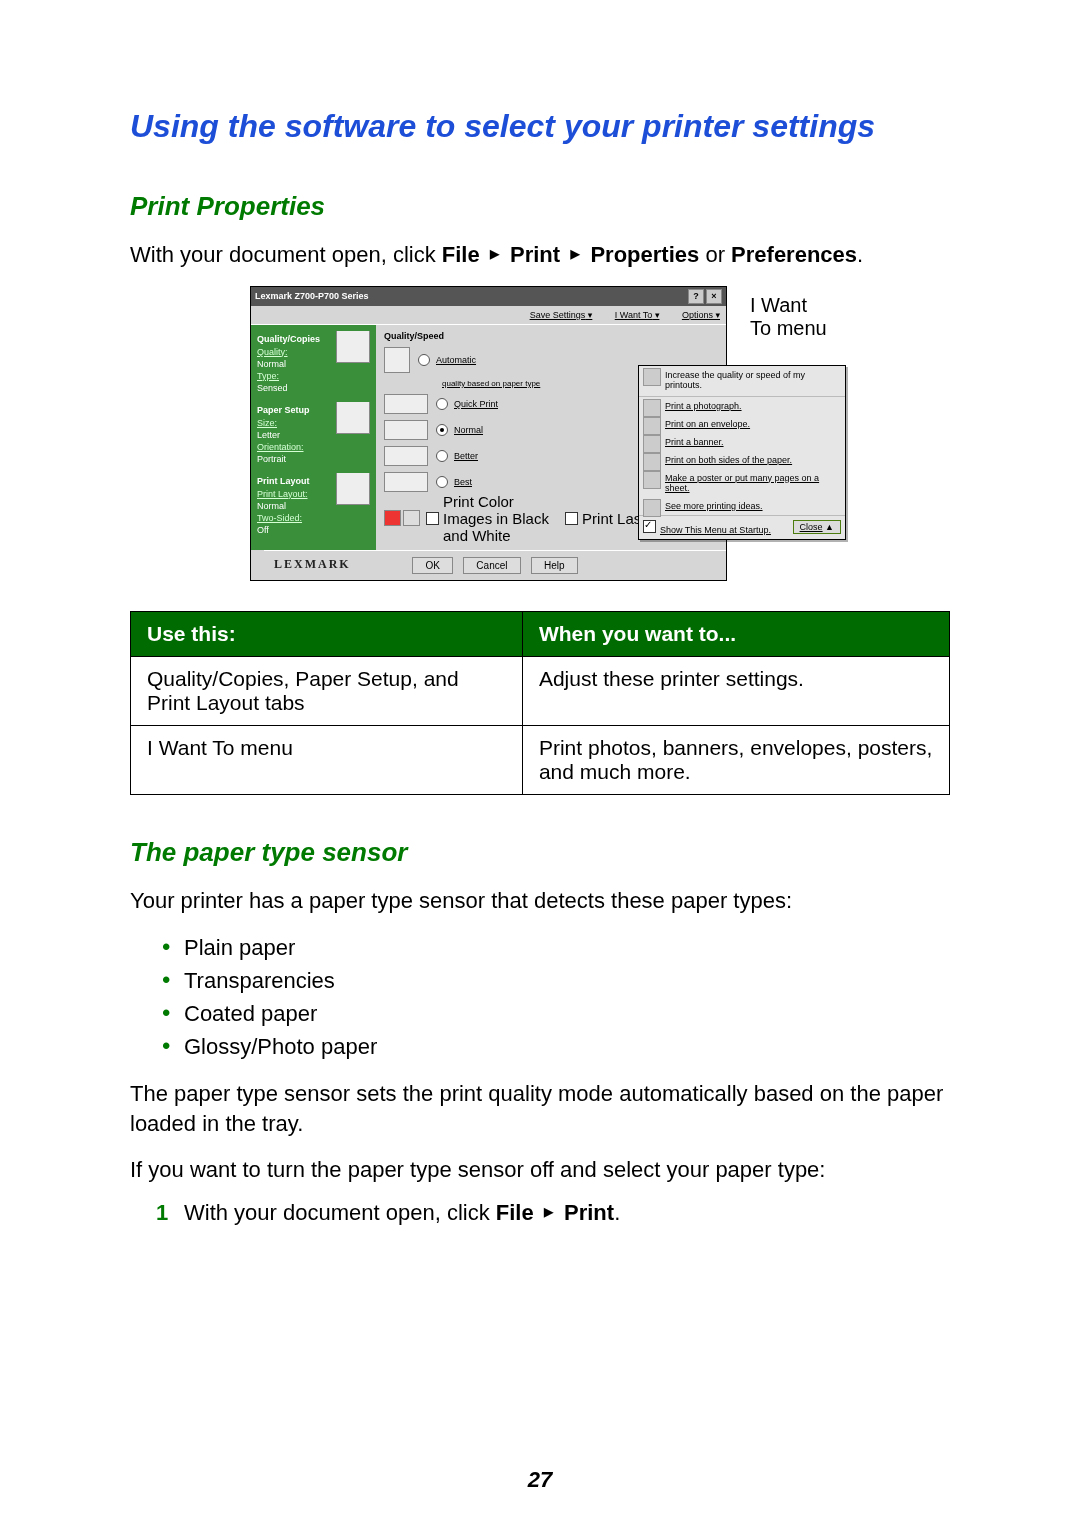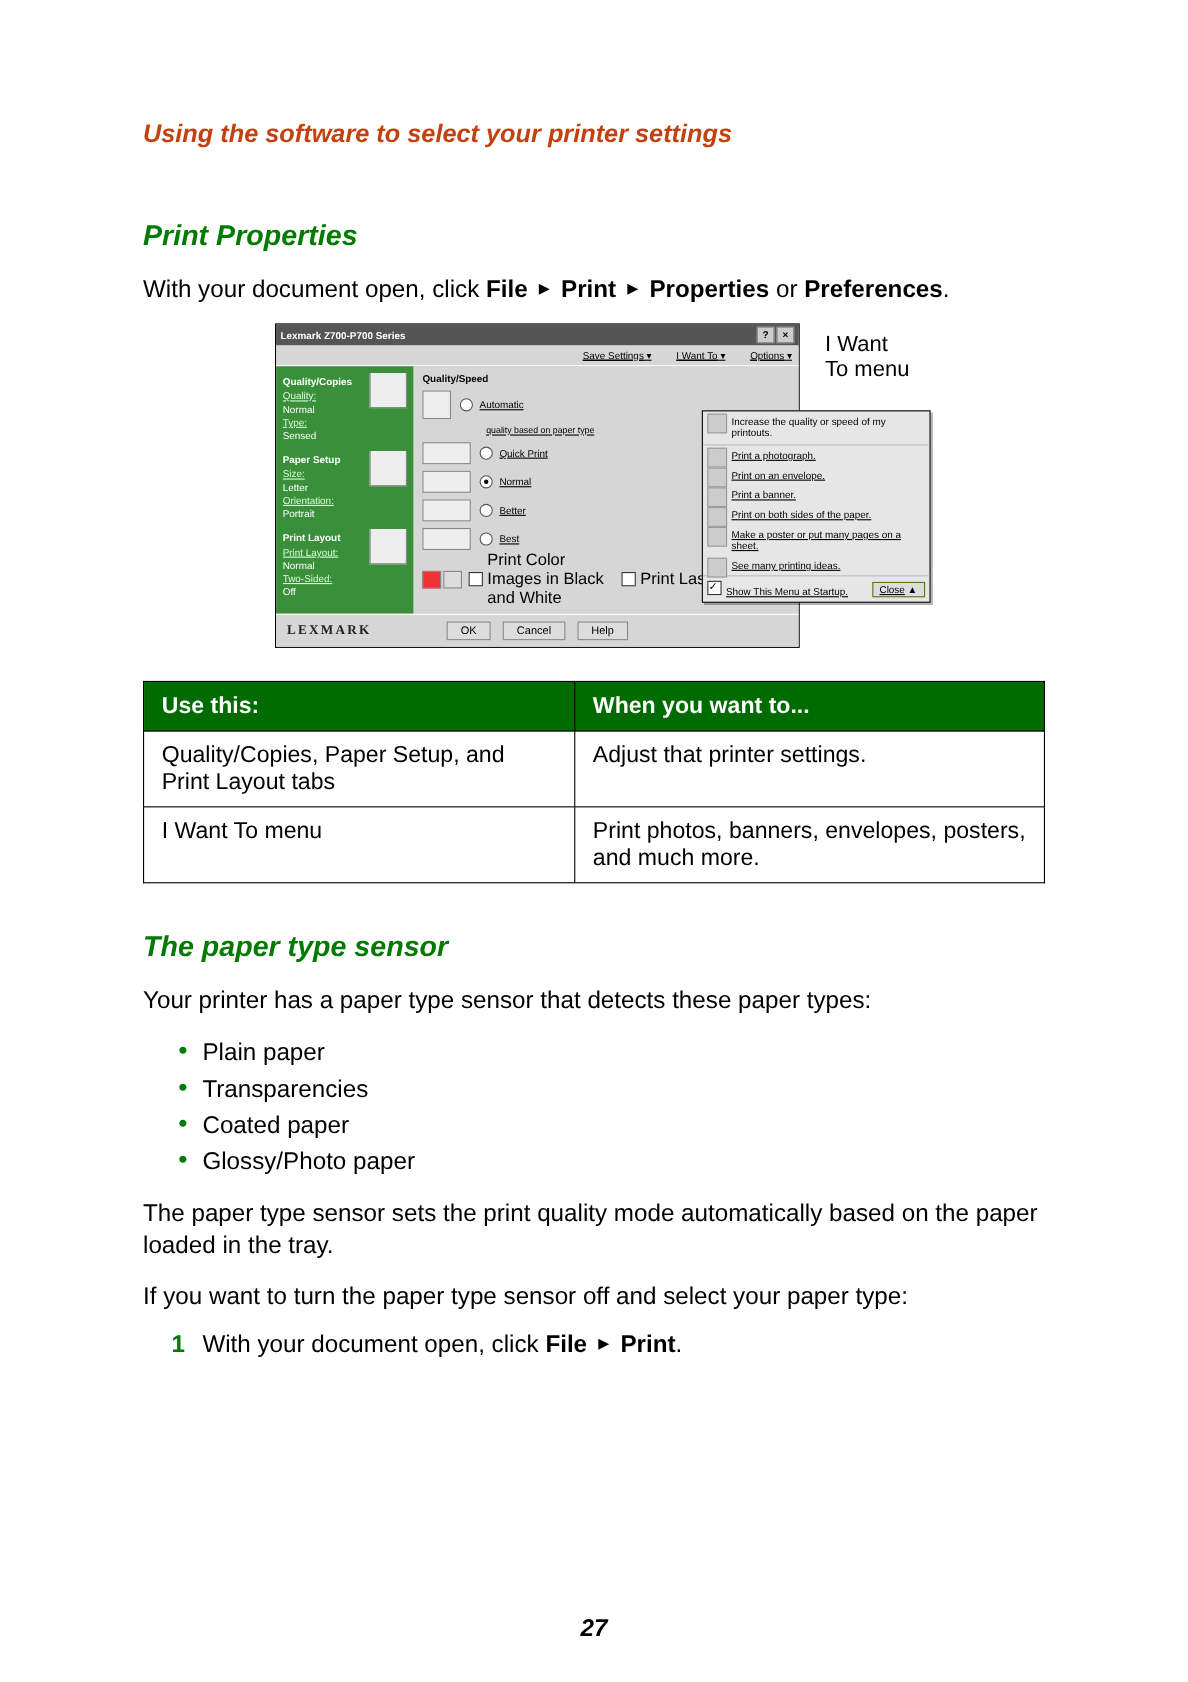--- a/index.html
+++ b/index.html
@@ -10,25 +10,25 @@
     color: #000;
   }
   .page {
     width: 1080px;
     height: 1529px;
     position: relative;
     box-sizing: border-box;
     padding: 90px 130px 0 130px;
   }
   .h1 {
-    font-size: 23px;
+    font-size: 32px;
     font-weight: bold;
     font-style: italic;
-    color: #c2410c;
-    margin: 18px 0 64px 0;
+    color: #1d4ed8;
+    margin: 18px 0 46px 0;
   }
   .h2 {
     font-size: 26px;
     font-weight: bold;
     font-style: italic;
     color: #007a00;
     margin: 42px 0 18px 0;
   }
   p.body {
     font-size: 22px;
@@ -166,20 +166,21 @@
   }
   .dlg-opts .swatch { width:15px; height:14px; background:#e33; border:1px solid #888; margin-right:2px;}
   .dlg-opts .swatch2 { width:15px; height:14px; background:#ddd; border:1px solid #888; margin-right:6px;}
   .dlg-opts .chk { width:11px; height:11px; border:1px solid #333; background:#fff; display:inline-block; margin-right:4px;}
   .brandbar {
     background: #d6d6d6;
     padding: 6px;
     text-align: center;
     border-top: 1px solid #fff;
     position: relative;
+    margin-left: 13px;
   }
   .brandbar .brand {
     position: absolute;
     left: 10px; top: 6px;
     font-family: "Times New Roman", serif;
     font-weight: bold;
     letter-spacing: 2px;
     font-size: 12px;
     color: #222;
   }
@@ -357,21 +358,21 @@
           <div class="iw-popup">
             <div class="iw-title">
               <span class="iw-ico"></span>
               <span>Increase the quality or speed of my printouts.</span>
             </div>
             <div class="iw-item"><span class="iw-ico"></span><span>Print a photograph.</span></div>
             <div class="iw-item"><span class="iw-ico"></span><span>Print on an envelope.</span></div>
             <div class="iw-item"><span class="iw-ico"></span><span>Print a banner.</span></div>
             <div class="iw-item"><span class="iw-ico"></span><span>Print on both sides of the paper.</span></div>
             <div class="iw-item"><span class="iw-ico"></span><span>Make a poster or put many pages on a sheet.</span></div>
-            <div class="iw-item"><span class="iw-ico"></span><span>See many printing ideas.</span></div>
+            <div class="iw-item"><span class="iw-ico"></span><span>See more printing ideas.</span></div>
             <div class="iw-foot">
               <span><span class="chk"></span><u>Show This Menu at Startup.</u></span>
               <span class="iw-close-btn"><u>Close</u> ▲</span>
             </div>
           </div>
         </div>
       </div>
       <div class="brandbar">
         <span class="brand">LEXMARK</span>
         <span class="btn">OK</span>
@@ -384,21 +385,21 @@
   <table class="doc">
     <thead>
       <tr>
         <th>Use this:</th>
         <th>When you want to...</th>
       </tr>
     </thead>
     <tbody>
       <tr>
         <td>Quality/Copies, Paper Setup, and Print Layout tabs</td>
-        <td>Adjust that printer settings.</td>
+        <td>Adjust these printer settings.</td>
       </tr>
       <tr>
         <td>I Want To menu</td>
         <td>Print photos, banners, envelopes, posters, and much more.</td>
       </tr>
     </tbody>
   </table>
 
   <div class="h2">The paper type sensor</div>
 

